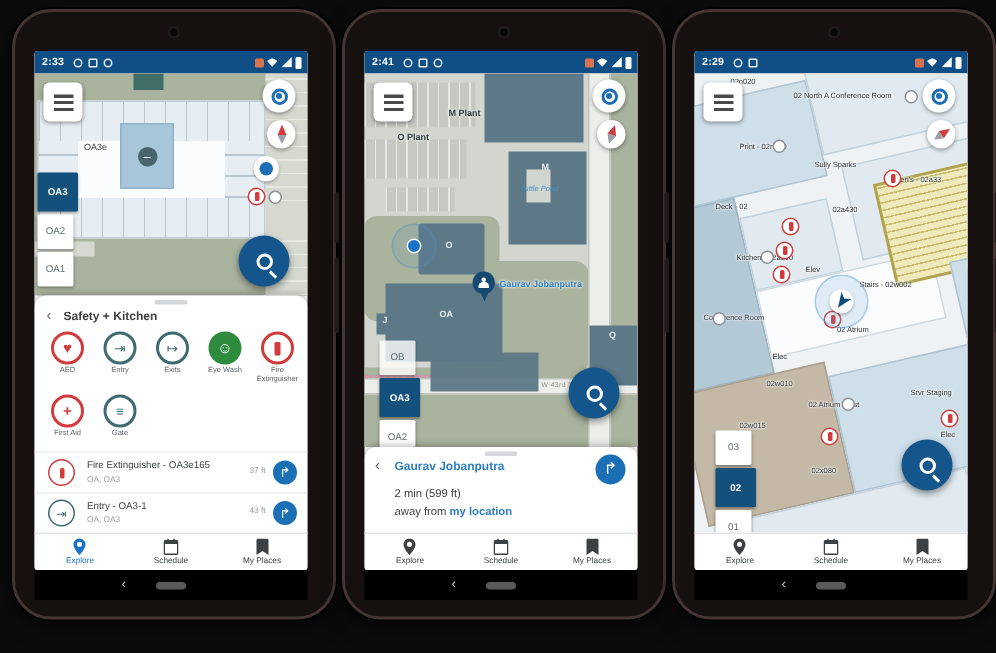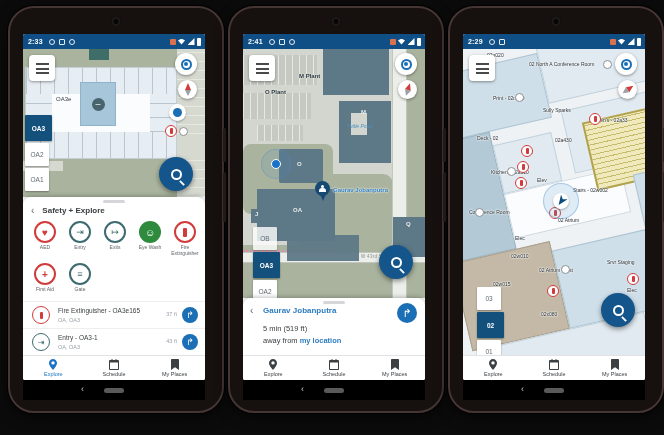--- a/index.html
+++ b/index.html
@@ -233,21 +233,21 @@
 
       <div class="search-fab" style="left:136px;top:108px;">
         <span class="mag"></span>
       </div>
     </div>
 
     <div class="sheet1">
       <div class="handle"></div>
       <div class="sheethdr">
         <span class="backchev">‹</span>
-        <span>Safety + Explore</span>
+        <span>Safety + Kitchen</span>
       </div>
 
       <div class="catcell" style="left:5px;top:24px;">
         <div class="catcircle ring-red">
             <span>♥</span>
           </div>
         <div class="catlabel">AED</div>
       </div>
       <div class="catcell" style="left:40px;top:24px;">
         <div class="catcircle ring-teal">
@@ -414,21 +414,21 @@
       <div class="search-fab" style="left:136px;top:196px;">
         <span class="mag"></span>
       </div>
     </div>
 
     <div class="sheet2">
       <div class="handle"></div>
       <span class="s2-back">‹</span>
       <span class="s2-title">Gaurav Jobanputra</span>
       <div class="s2-fab">↱</div>
-      <div class="s2-line1">5 min (519 ft)</div>
+      <div class="s2-line1">2 min (599 ft)</div>
       <div class="s2-line2"><span>away from </span><span class="s2-link">my location</span></div>
     </div>
 
     <div class="bottomnav">
       <div class="navitem">
         <svg class="nicon" viewBox="0 0 10 11" fill="currentColor">
             <use href="#i-pin"></use>
           </svg>
         <span class="nlabel">Explore</span>
       </div>

